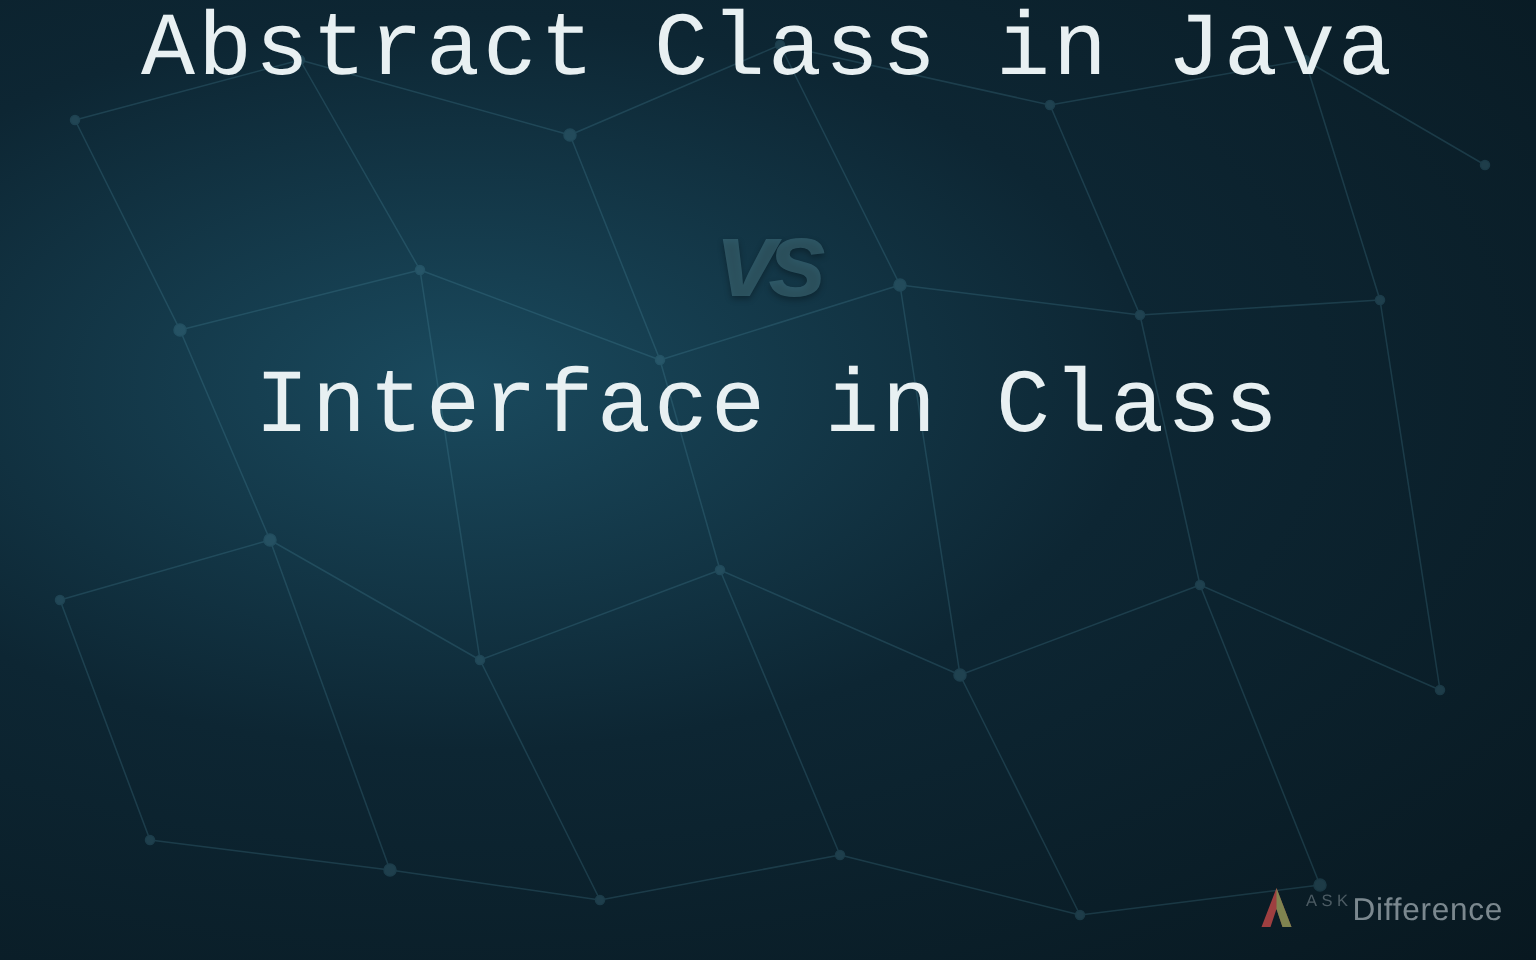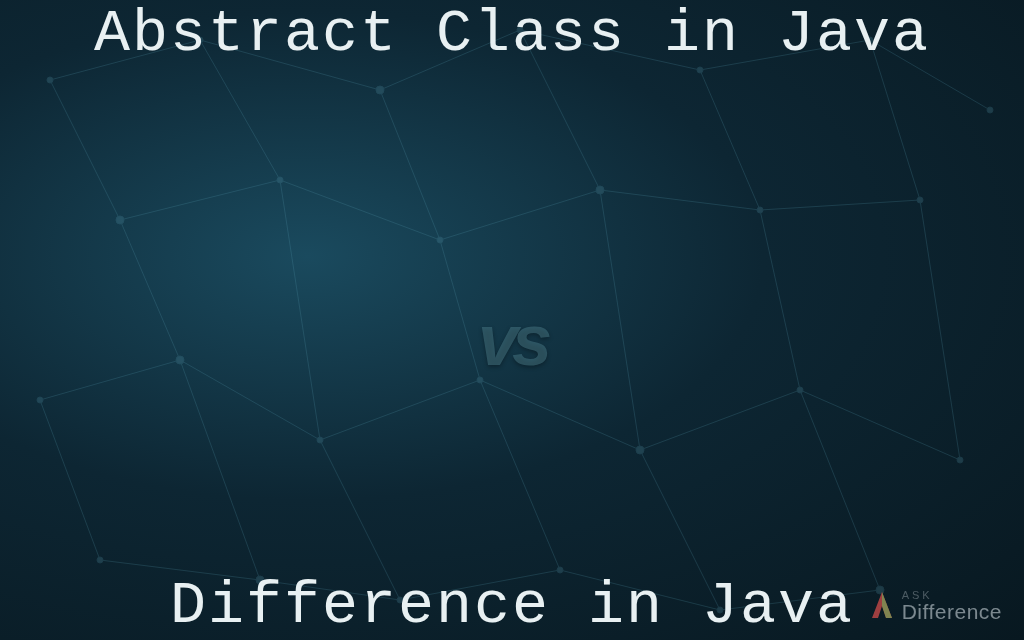--- a/index.html
+++ b/index.html
@@ -19,21 +19,21 @@
       opacity: 0.35;
     }
     .content {
       position: relative;
       z-index: 2;
       width: 100%;
       height: 100%;
       display: flex;
       flex-direction: column;
       align-items: center;
-      justify-content: space-between;
+      justify-content: flex-start;
       gap: 40px;
     }
     .title {
       color: #e8f0f2;
       font-size: 60px;
       font-weight: 400;
       letter-spacing: 2px;
       text-align: center;
       font-family: 'Courier New', 'Lucida Console', monospace;
     }
@@ -63,21 +63,21 @@
       align-items: center;
       gap: 6px;
       z-index: 3;
     }
     .brand-icon {
       width: 28px;
       height: 32px;
     }
     .brand-text {
       display: flex;
-      flex-direction: column;
+      flex-direction: row;
       line-height: 1;
       font-family: Arial, sans-serif;
       justify-content: space-between;
     }
     .brand-ask {
       color: rgba(200, 210, 215, 0.35);
       font-size: 11px;
       letter-spacing: 3px;
       font-weight: 400;
     }
@@ -160,21 +160,21 @@
       <circle cx="720" cy="610" r="3"></circle>
       <circle cx="880" cy="590" r="4"></circle>
   </g>
 </svg>
 
 <div class="content">
   <h1 class="title">Abstract Class in Java</h1>
   <div class="vs-container">
     <span class="vs-text">vs</span>
   </div>
-  <h1 class="title">Difference in Java</h1>
+  <h1 class="title">Interface in Class</h1>
 </div>
 
 <div class="brand">
   <svg class="brand-icon" viewBox="0 0 28 32">
     <path d="M 14 2 L 4 28 L 10 28 L 14 16 L 18 28 L 24 28 Z" fill="#b84545" opacity="0.85"></path>
     <path d="M 14 2 L 14 16 L 18 28 L 24 28 Z" fill="#7a9054" opacity="0.85"></path>
   </svg>
   <div class="brand-text">
     <span class="brand-ask">ASK</span>
     <span class="brand-diff">Difference</span>

